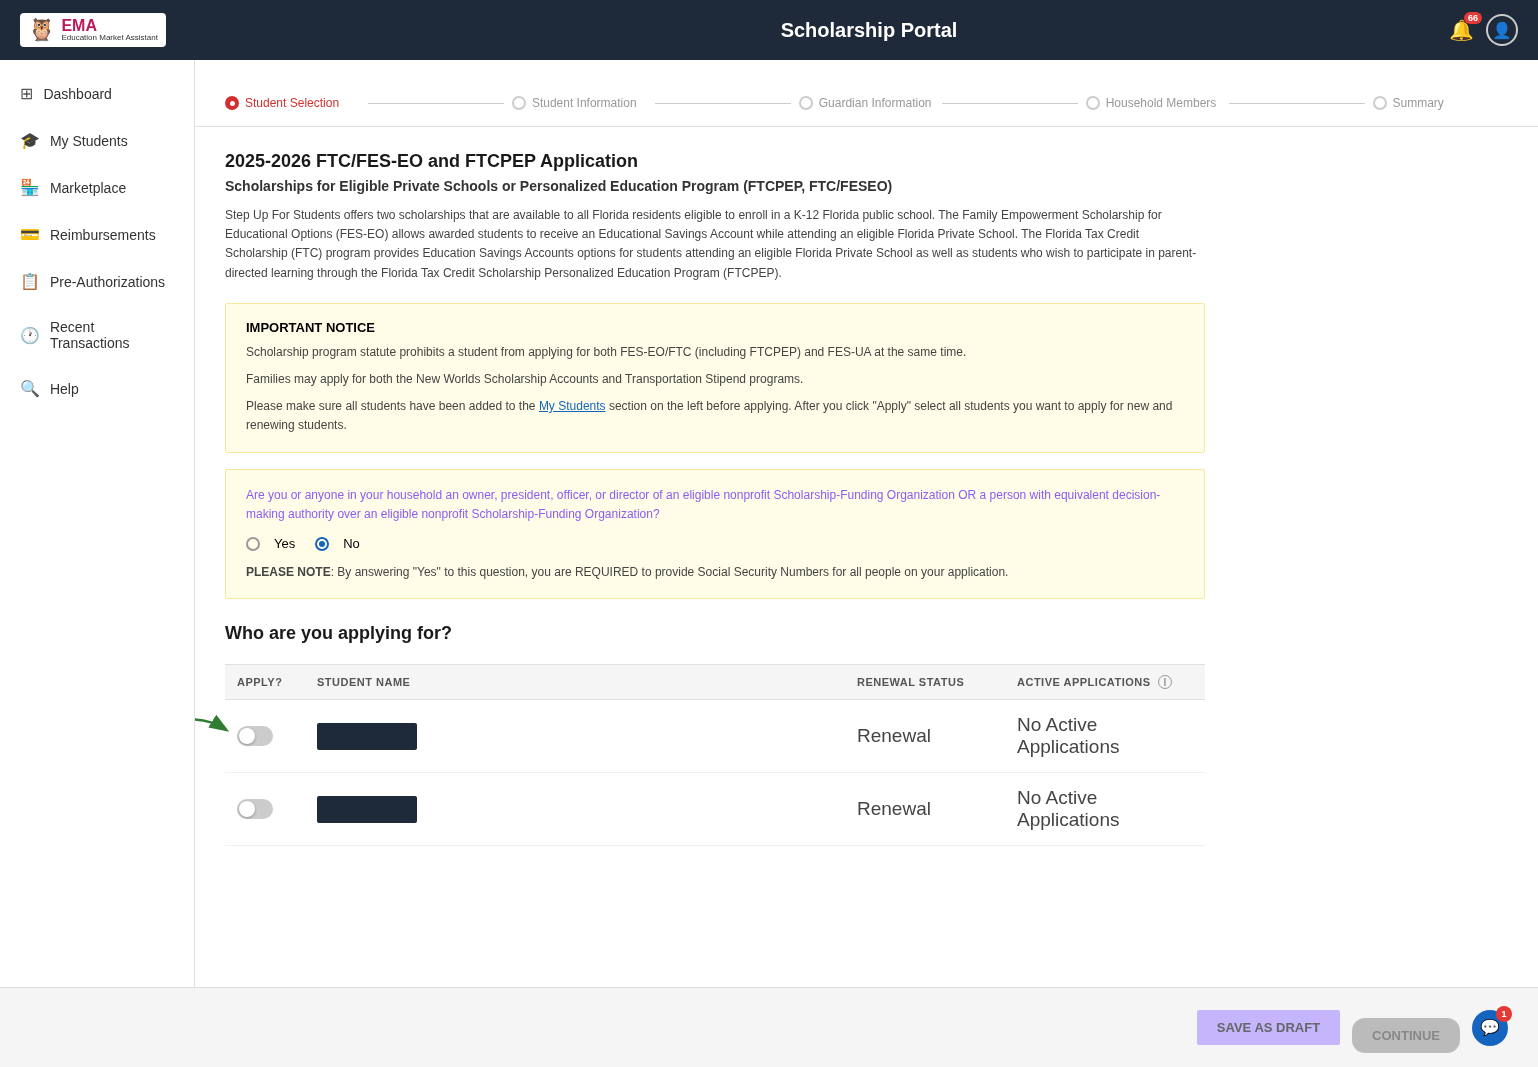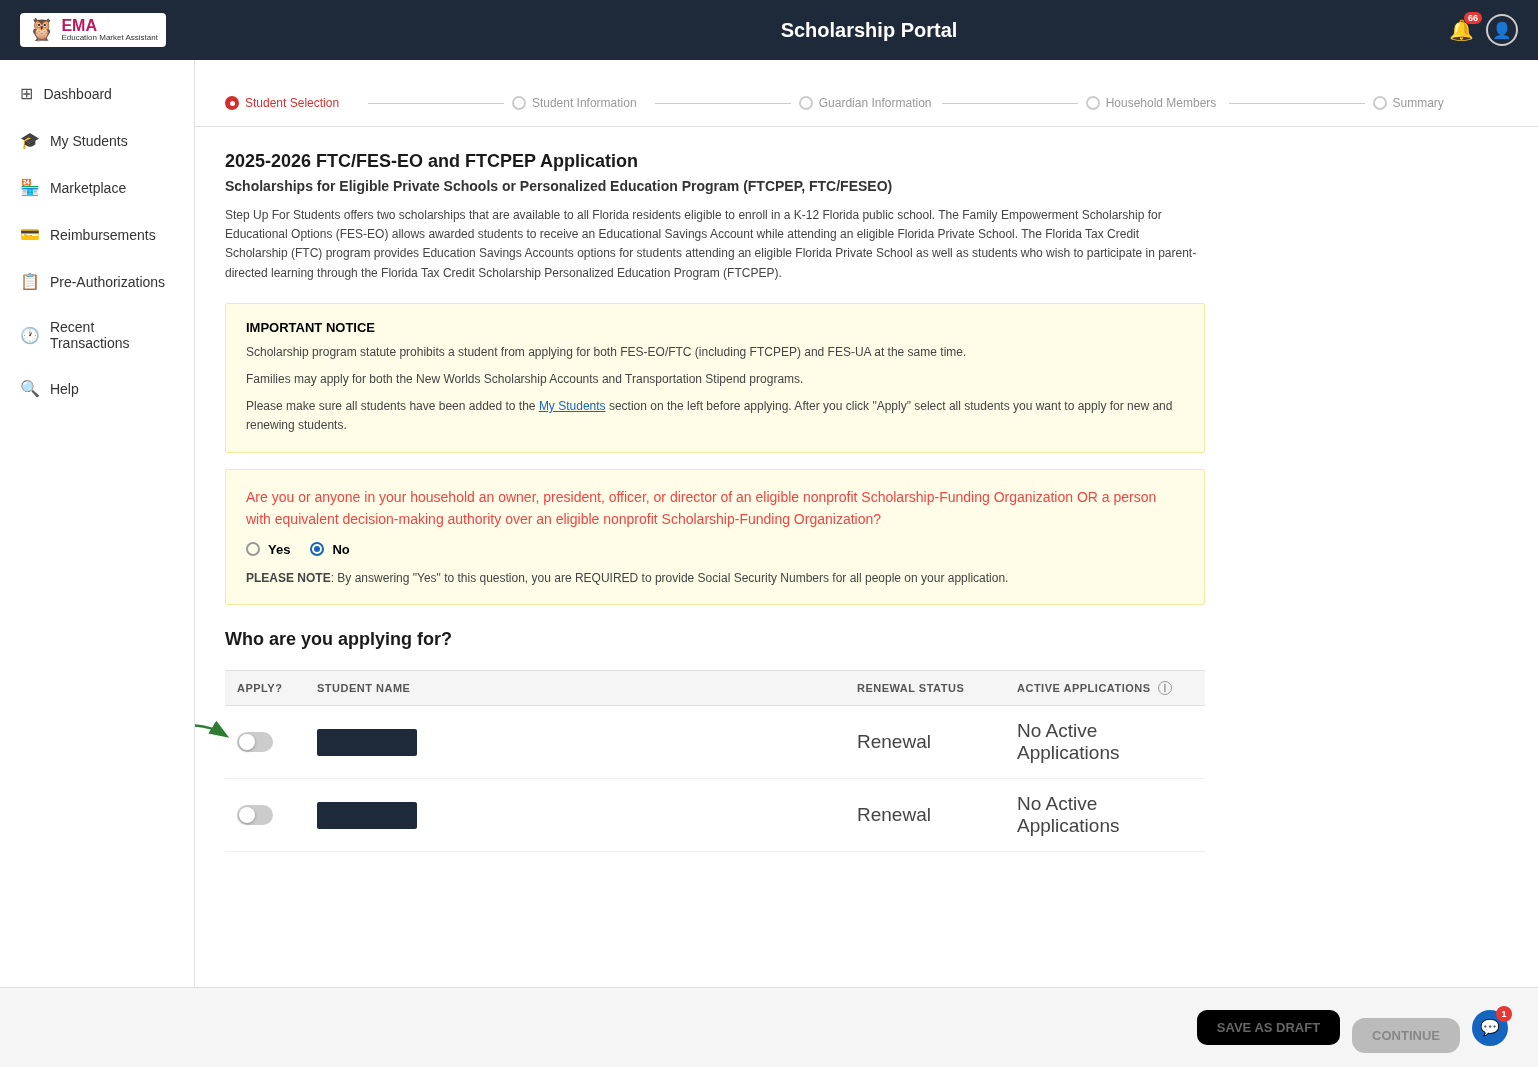--- a/index.html
+++ b/index.html
@@ -226,37 +226,36 @@
 
     
     .question-box {
       background: #fffde7;
       border: 1px solid #f9e79f;
       padding: 16px 20px;
       margin-bottom: 24px;
       border-radius: 2px;
     }
     .question-text {
-      font-size: 14px;
-      color: #ef4444;
+      font-size: 12px;
+      color: #8b5cf6;
       line-height: 1.6;
       margin-bottom: 12px;
     }
     .radio-group {
       display: flex;
       align-items: center;
       gap: 20px;
       margin-bottom: 12px;
     }
     .radio-option {
       display: flex;
-      align-items: flex-start;
-      gap: 8px;
+      align-items: flex-end;
+      gap: 14px;
       font-size: 13px;
-      font-weight: bold;
     }
     .radio-circle {
       width: 14px;
       height: 14px;
       border-radius: 50%;
       border: 2px solid #999;
       display: flex;
       align-items: center;
       justify-content: center;
       cursor: pointer;
@@ -354,28 +353,28 @@
       background: #f5f5f5;
       border-top: 1px solid #ddd;
       padding: 14px 30px;
       display: flex;
       justify-content: flex-end;
       align-items: center;
       gap: 12px;
       flex-shrink: 0;
     }
     .btn-draft {
-      background: #000000;
+      background: #c4b5fd;
       color: #666;
       border: none;
       padding: 10px 20px;
       font-size: 13px;
       font-weight: bold;
       cursor: pointer;
-      border-radius: 10px;
+      border-radius: 2px;
       text-transform: uppercase;
     }
     .btn-continue {
       background: #bbb;
       color: #888;
       border: none;
       padding: 10px 20px;
       font-size: 13px;
       font-weight: bold;
       cursor: pointer;

